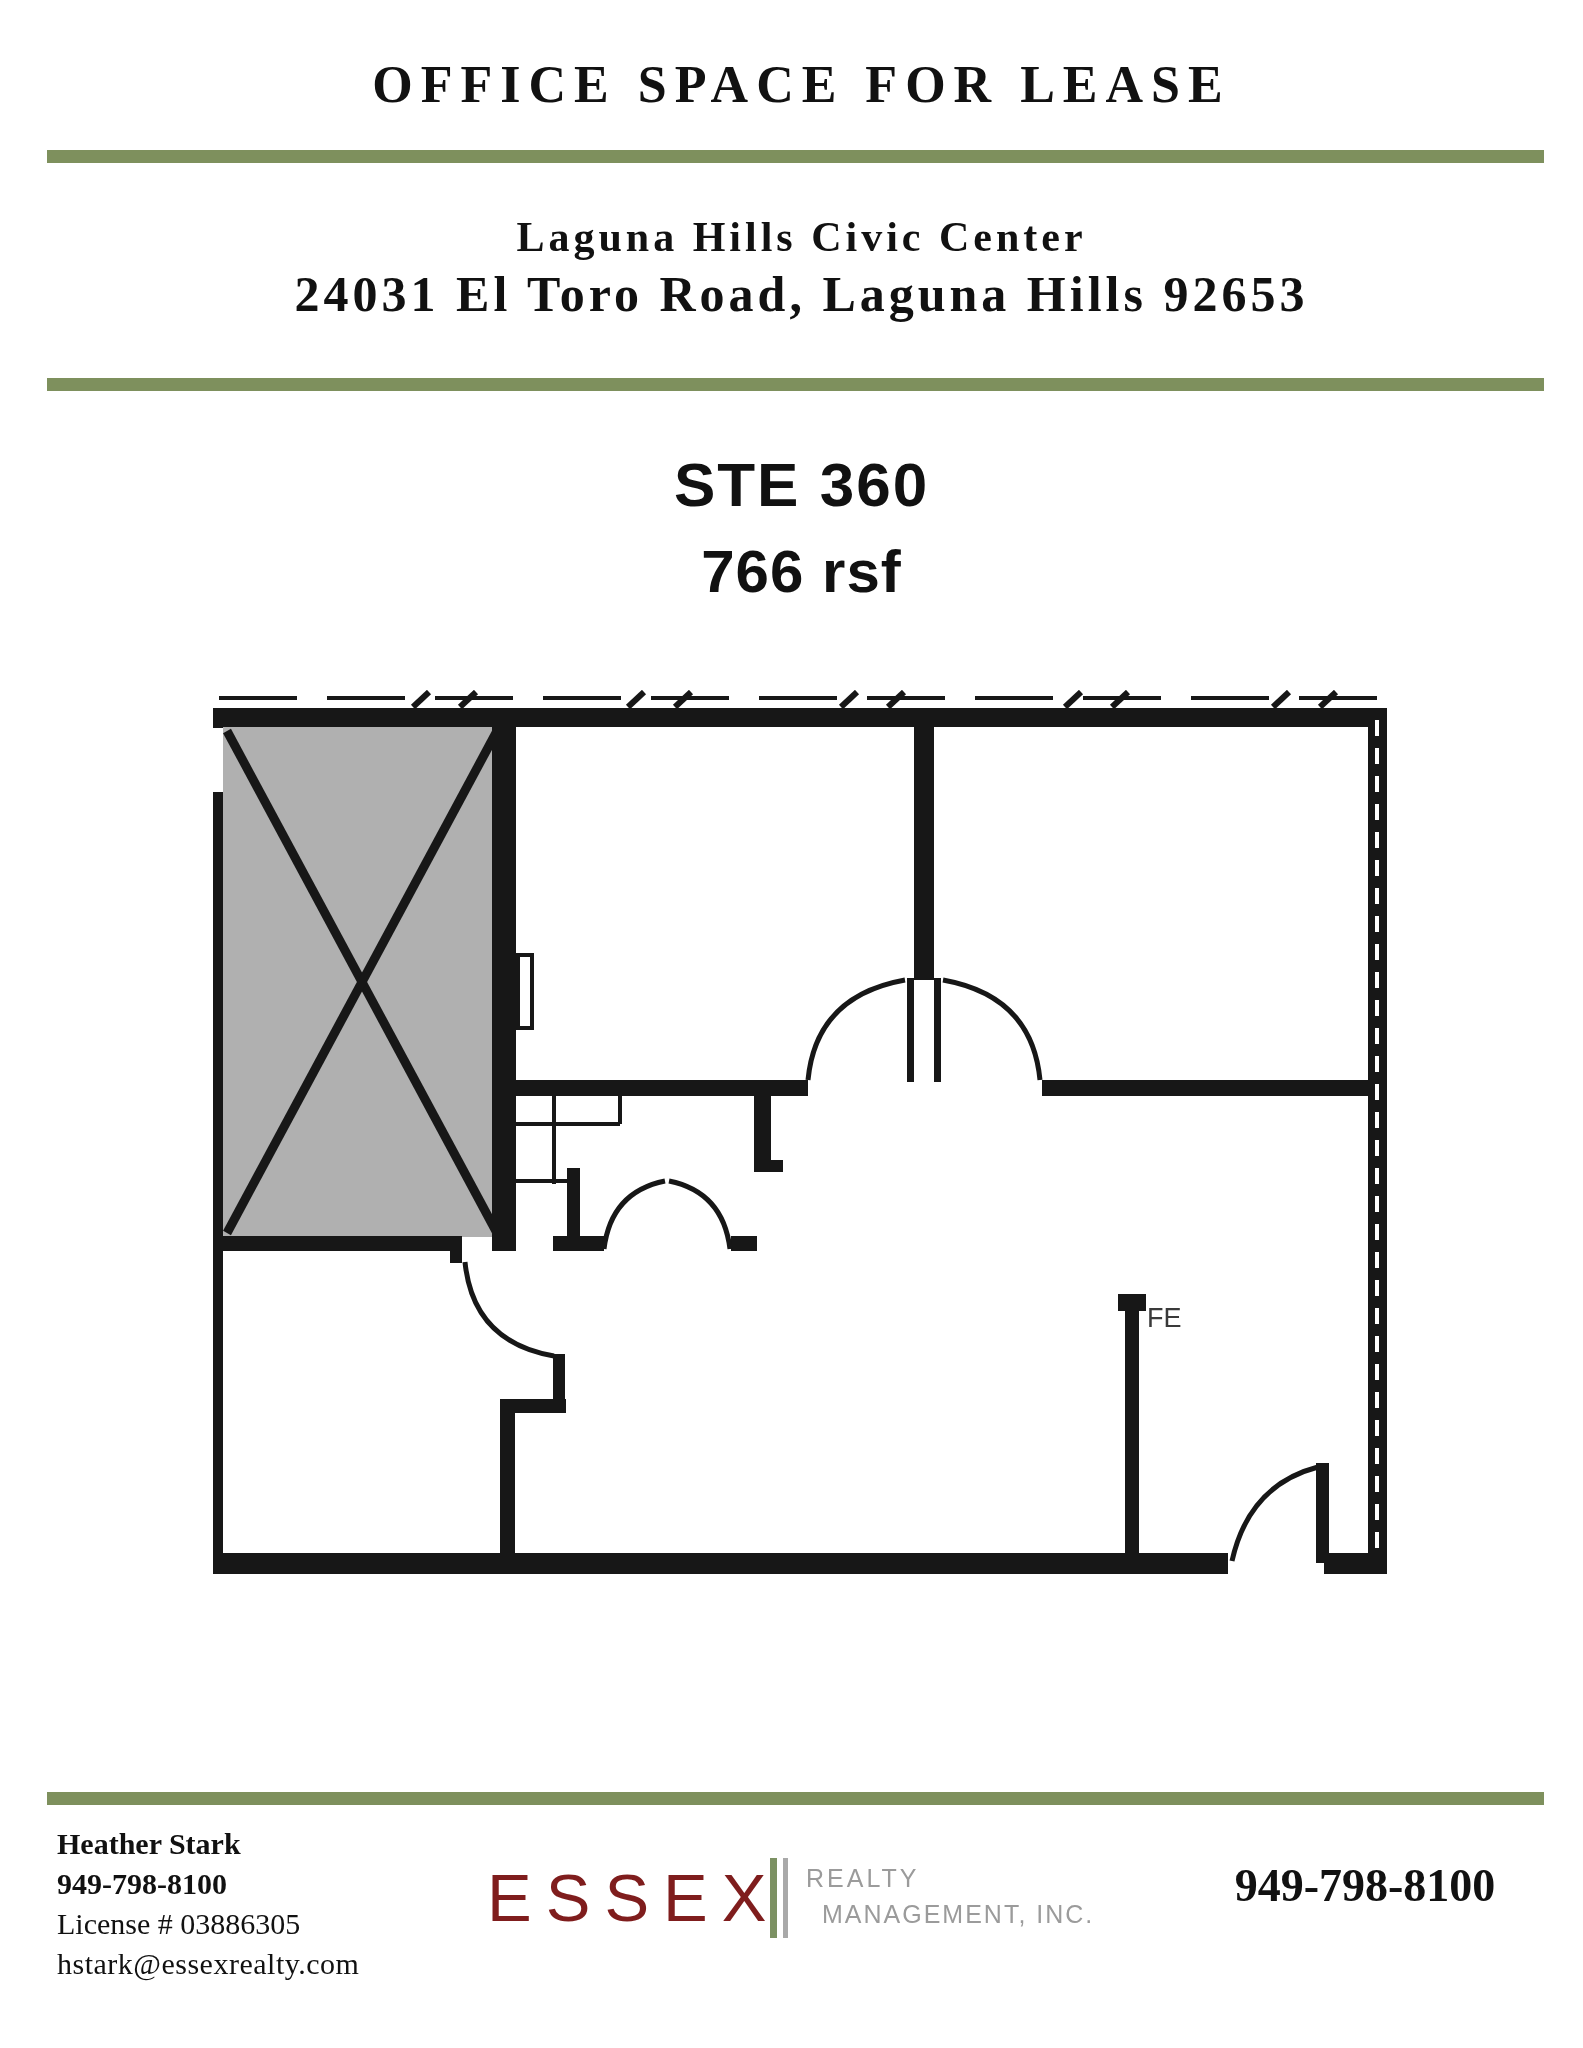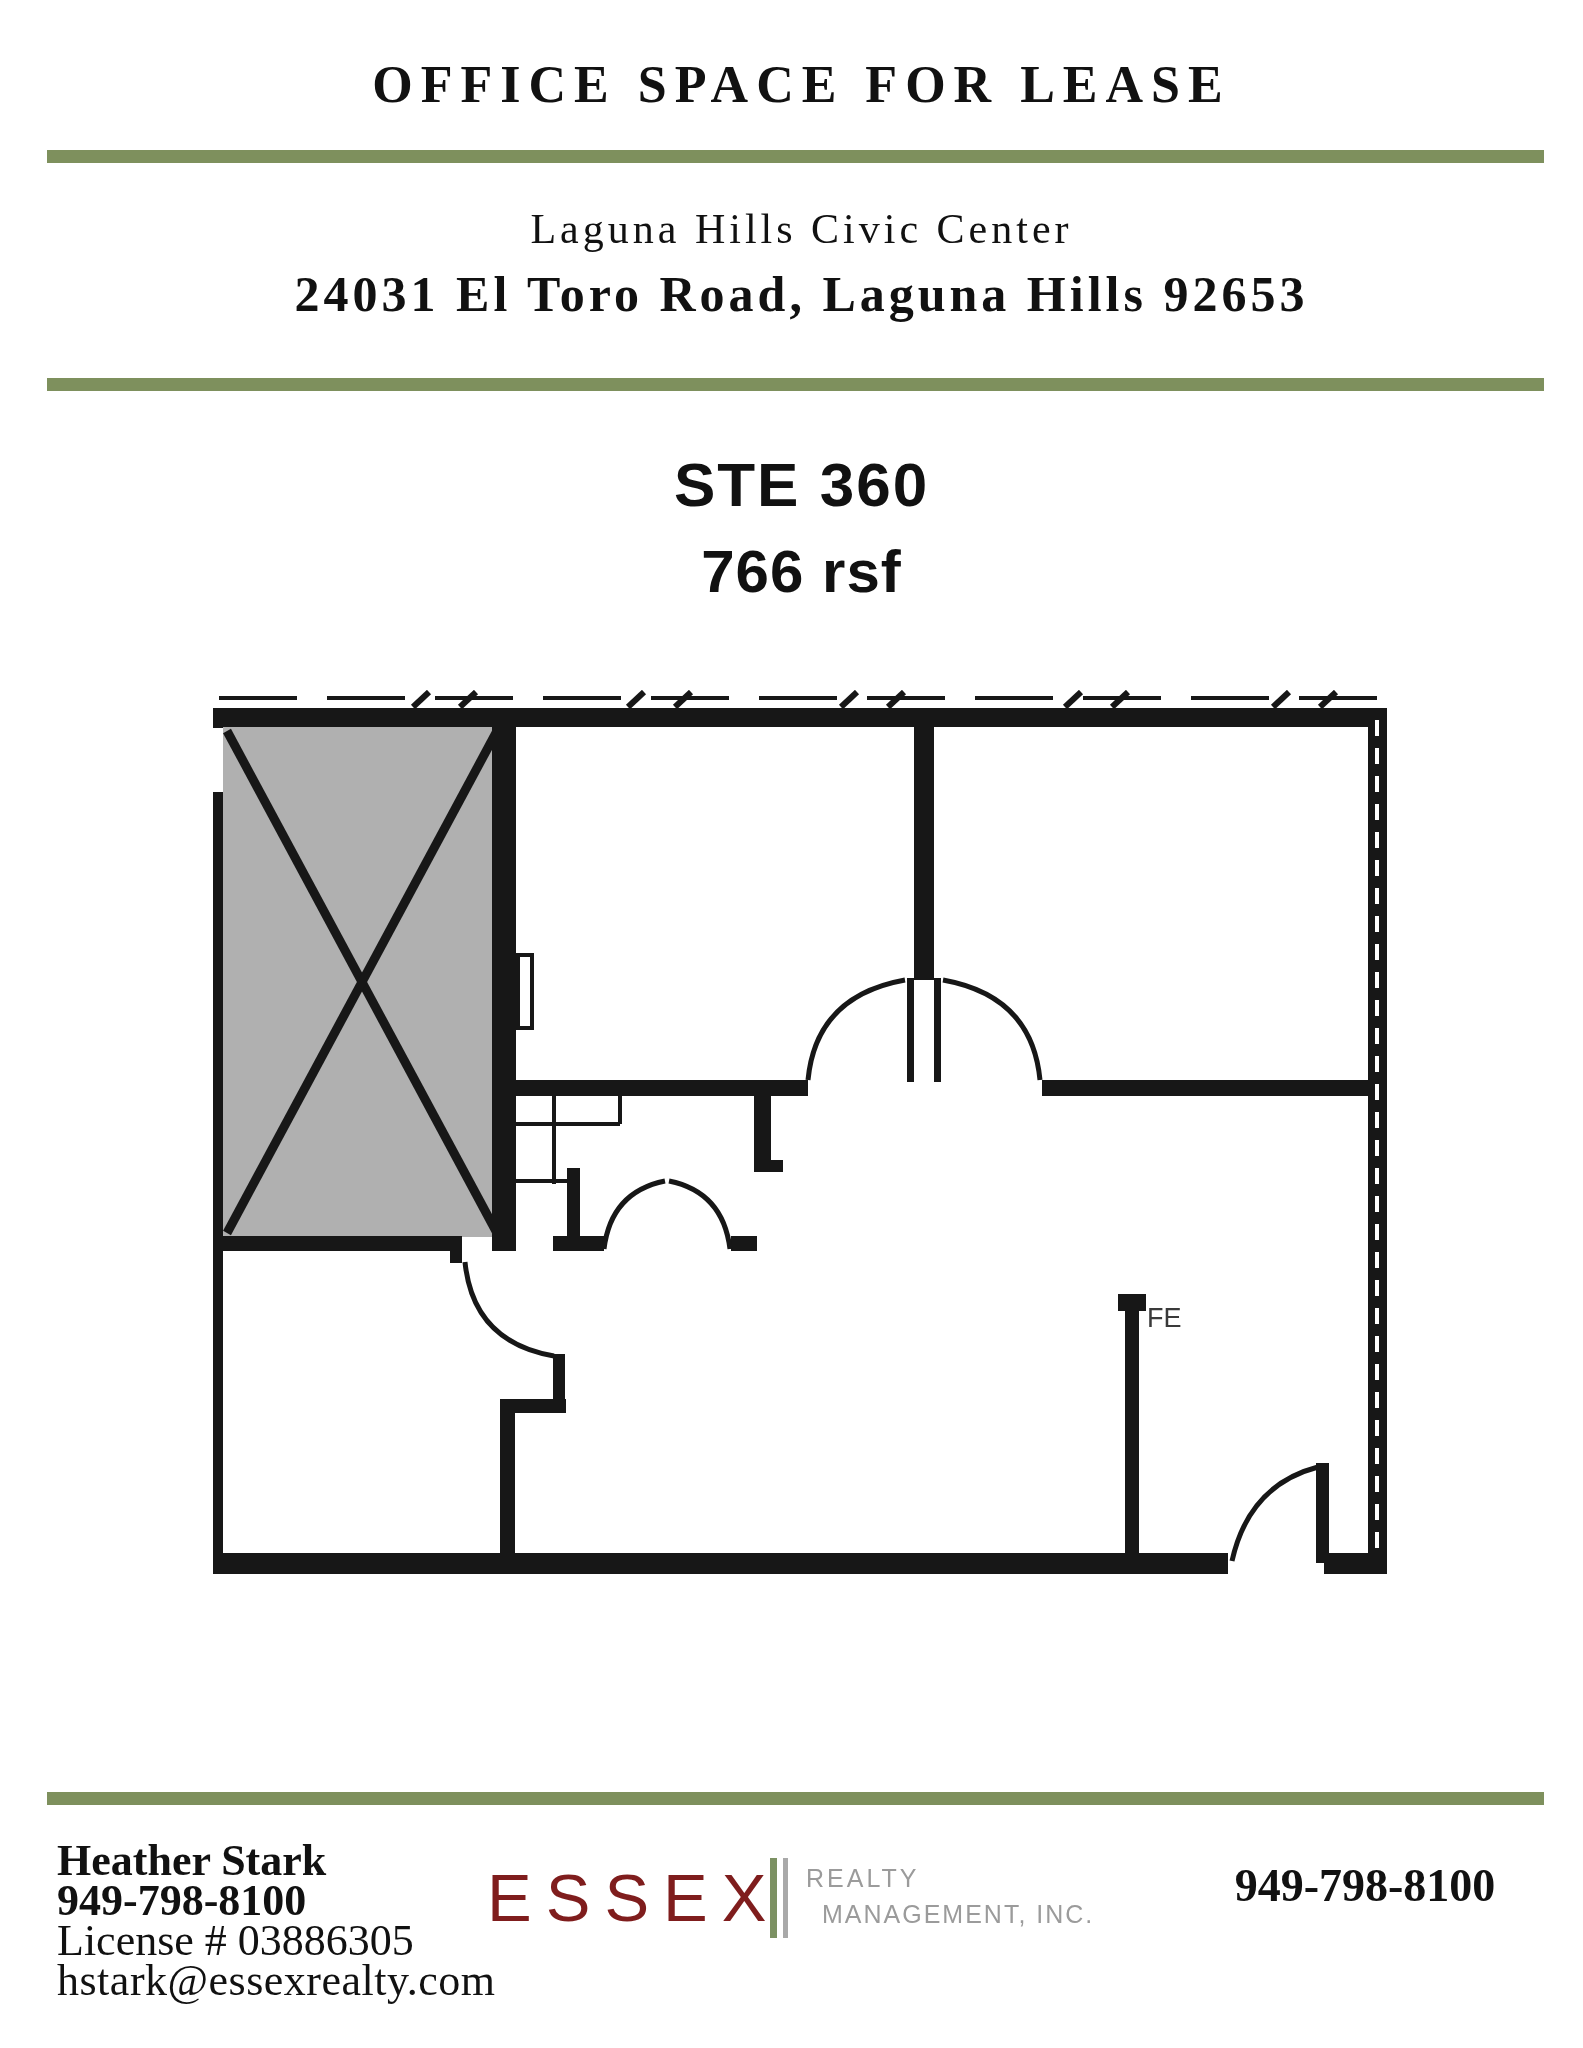--- a/index.html
+++ b/index.html
@@ -5,26 +5,26 @@
   html,body{margin:0;padding:0;background:#ffffff;}
   #page{position:relative;width:1583px;height:2048px;background:#ffffff;overflow:hidden;
         font-family:"Liberation Serif",serif;color:#111;}
   .abs{position:absolute;}
   .center-line{left:20px;width:1563px;text-align:center;}
   .title{top:58px;font-size:52px;font-weight:bold;letter-spacing:8px;line-height:54px;}
   .rule{left:47px;width:1497px;height:13px;background:#7e905d;}
   .rule1{top:150px;}
   .rule2{top:378px;}
   .rule3{top:1792px;}
-  .prop-name{top:206px;font-size:42px;font-weight:normal;letter-spacing:4px;line-height:46px;}
+  .prop-name{top:214px;font-size:42px;font-weight:bold;letter-spacing:4px;line-height:46px;}
   .address{top:271px;font-size:50px;font-weight:bold;letter-spacing:4px;line-height:46px;text-align:center;}
   .suite-number{top:452px;font-family:"Liberation Sans",sans-serif;font-size:62px;font-weight:bold;letter-spacing:2px;line-height:66px;}
   .suite-area{top:540px;font-family:"Liberation Sans",sans-serif;font-size:60px;font-weight:bold;letter-spacing:1px;line-height:64px;}
   .plan{left:213px;top:690px;}
-  .agent-block{left:57px;top:1824px;font-size:44px;line-height:40px;margin-top:17px;}
+  .agent-block{left:57px;top:1824px;font-size:30px;line-height:40px;}
   .agent-name,.agent-phone{font-weight:bold;}
   .agent-email{letter-spacing:0.5px;}
   .logo-word{left:487px;top:1864px;font-family:"Liberation Sans",sans-serif;font-size:67px;
              letter-spacing:14px;color:#7f1d1d;line-height:67px;}
   .logo-bar-green{left:770px;top:1858px;width:7px;height:80px;background:#7c9163;}
   .logo-bar-gray{left:783px;top:1858px;width:5px;height:80px;background:#a9a9a9;}
   .logo-line1{left:806px;top:1866px;font-family:"Liberation Sans",sans-serif;font-size:25px;
               letter-spacing:3px;color:#9b9b9b;line-height:25px;}
   .logo-line2{left:806px;top:1902px;font-family:"Liberation Sans",sans-serif;font-size:25px;
               letter-spacing:2px;color:#9b9b9b;line-height:25px;margin-left:16px;}

